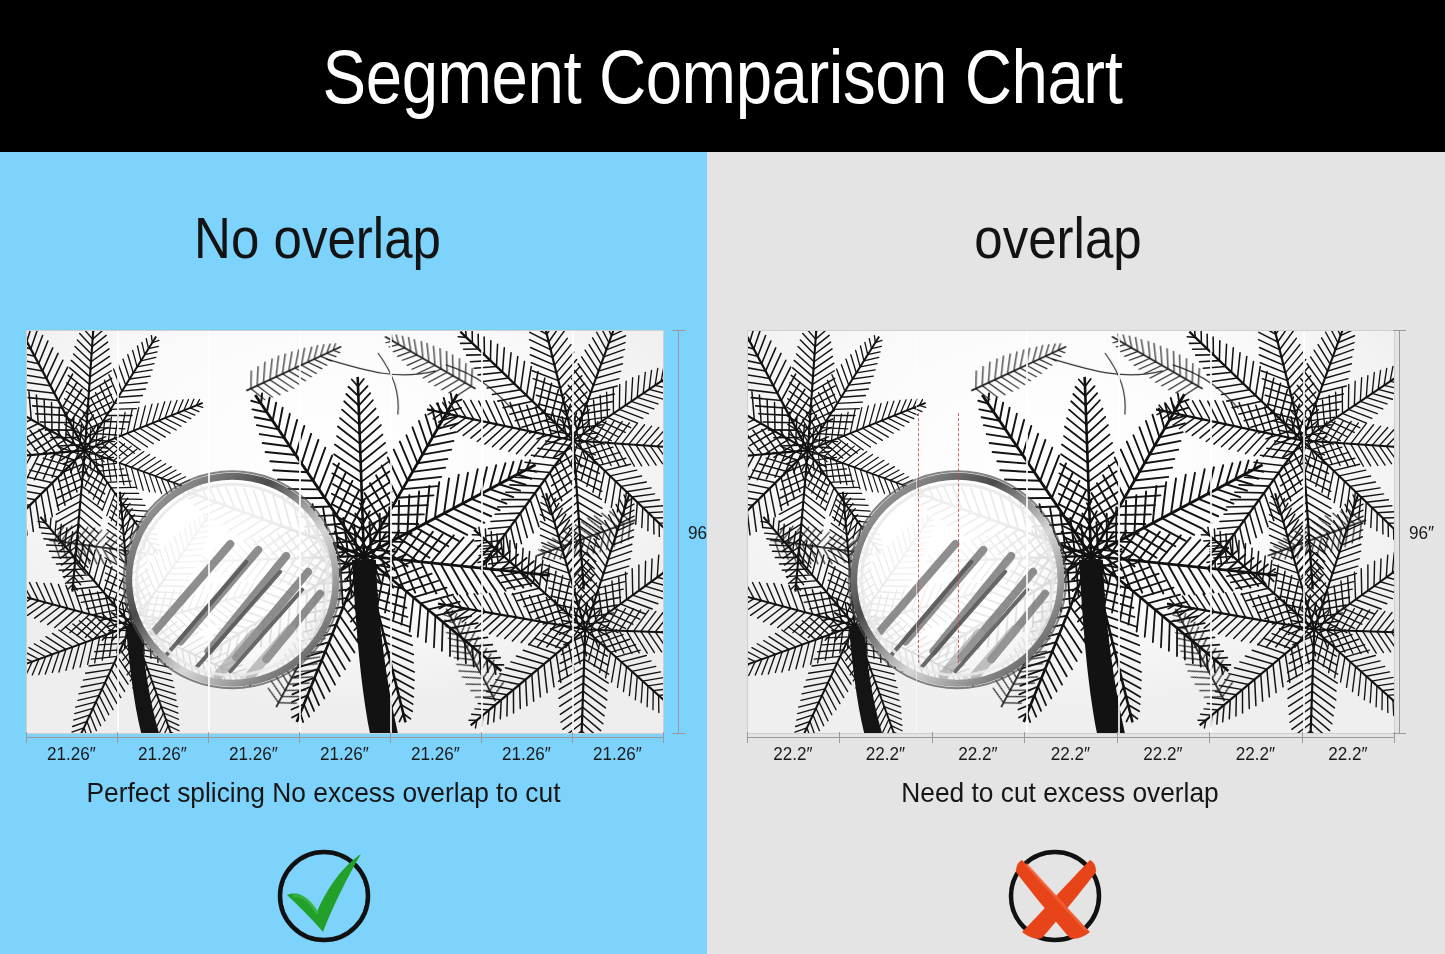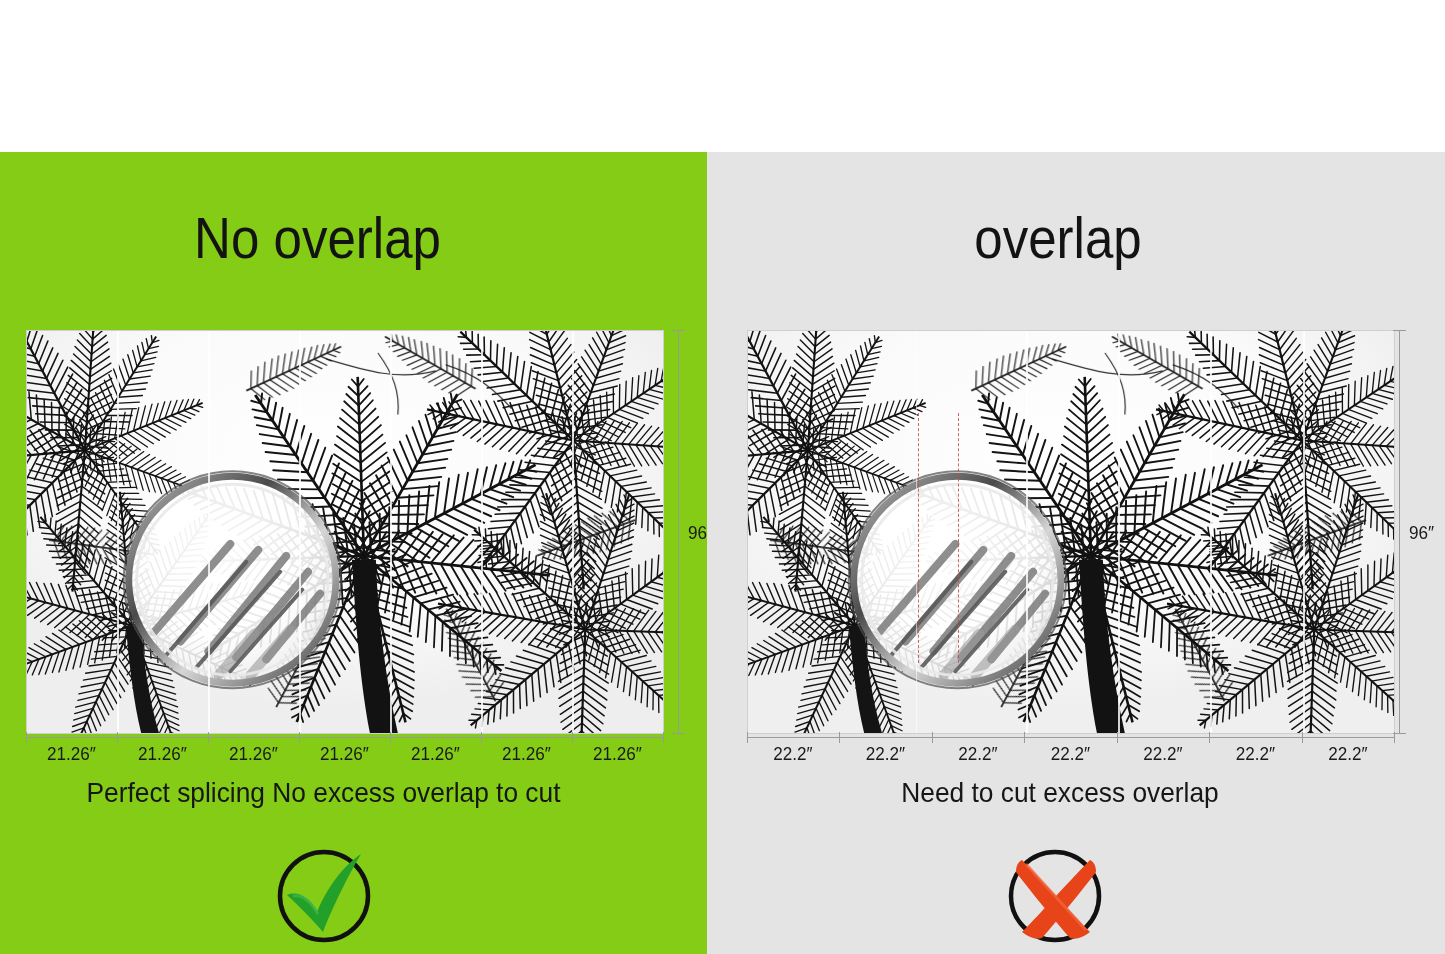--- a/index.html
+++ b/index.html
@@ -21,21 +21,21 @@
     display:flex;align-items:center;justify-content:center;
     color:#ffffff;
     font-family:"Liberation Sans", sans-serif;
     font-size:76px;font-weight:400;letter-spacing:-0.5px;
     transform:scaleX(0.86);transform-origin:center center;
     white-space:nowrap;
   }
 
   
   .panel{position:absolute;top:152px;height:802px;}
-  .panel-left{left:0;width:707px;background:#84cc16;}
+  .panel-left{left:0;width:707px;background:#7dd3fc;}
   .panel-right{left:707px;width:738px;background:#e4e4e4;}
 
   .panel-heading{
     position:absolute;top:52px;width:100%;
     text-align:center;
     font-size:58px;font-weight:400;color:#131313;
     transform:scaleX(0.88);transform-origin:center top;
     white-space:nowrap;
   }
   .panel-left .panel-heading{left:-36px;}
@@ -112,20 +112,23 @@
   }
   .panel-left .badge{margin-left:-85px;}
   .panel-right .badge{margin-left:-76px;}
   .badge svg{display:block;width:110px;height:110px;}
 </style>
 </head>
 <body>
 
 <div id="root">
 
+  <div class="banner">
+    <div class="banner-title">Segment Comparison Chart</div>
+  </div>
 
   <div class="panel panel-left">
 
     <div class="panel-heading">No overlap</div>
 
     <div class="figure figure-left">
 
       <div class="photo">
         <svg viewBox="0 0 638 404" preserveAspectRatio="none" aria-hidden="true">
           <defs>

